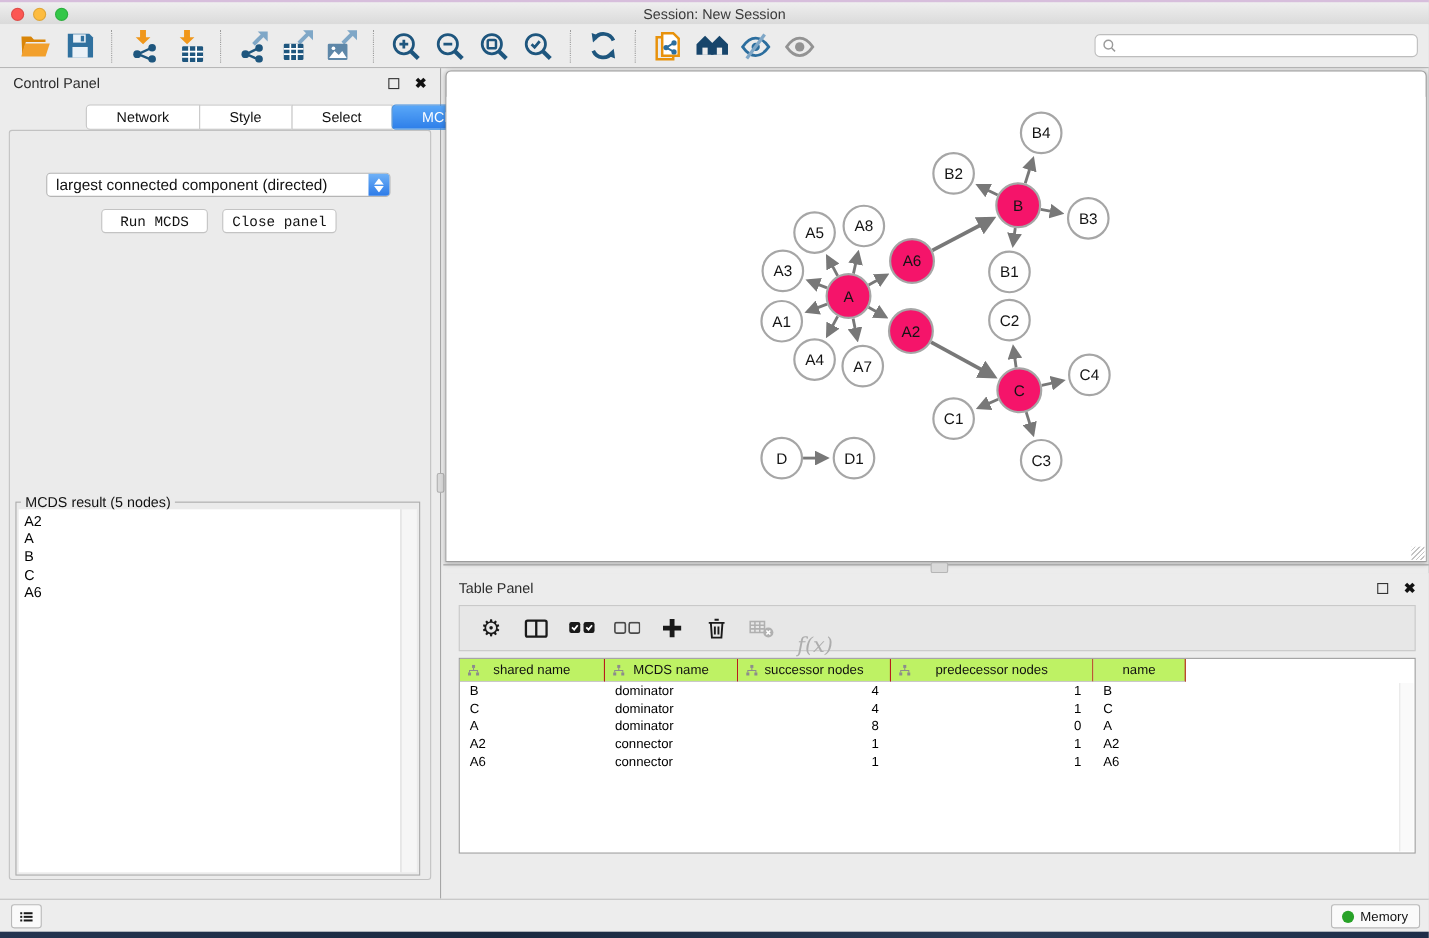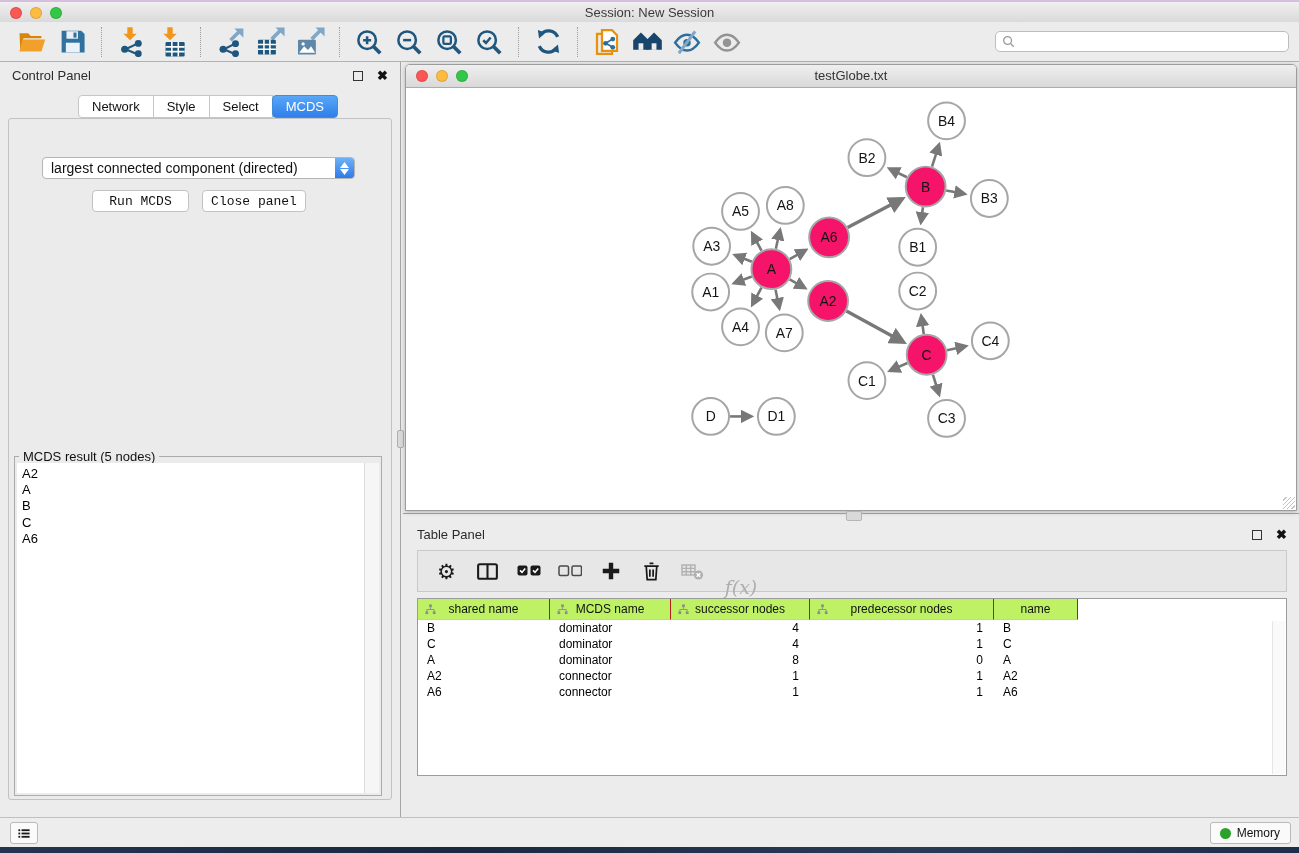--- a/index.html
+++ b/index.html
@@ -27,21 +27,21 @@
   
   .content{position:absolute;top:62px;left:0;right:0;bottom:36px;}
   
   .control-panel{position:absolute;left:0;top:0;width:401px;height:100%;background:#ECECEC;
     border-right:1px solid #A6A6A6;box-sizing:border-box;}
   .phead{height:27px;display:flex;align-items:center;padding:0 12px;font-size:13px;color:#2B2B2B;}
   .phead .spacer{flex:1;}
   .float-btn{width:10px;height:10px;border:1.6px solid #333;background:none;padding:0;margin-right:14px;cursor:pointer;}
   .close-btn{background:none;border:none;padding:0;font-size:13px;font-weight:bold;color:#111;cursor:pointer;line-height:10px;}
   .cp-tabs{position:absolute;left:78px;top:33px;display:flex;}
-  .tab{height:21px;padding:0 13px;background:#FFF;border:1px solid #C6C6C6;margin-left:-1px;
+  .tab{height:21px;padding:0 27px;background:#FFF;border:1px solid #C6C6C6;margin-left:-1px;
     font-size:13px;color:#111;display:flex;align-items:center;cursor:pointer;}
   .tab:first-child{border-radius:4px 0 0 4px;margin-left:0;}
   .tab:last-child{border-radius:0 4px 4px 0;}
   .tab.active{background:linear-gradient(#59A7F8,#2E7FE9);border-color:#3E8EE0;color:#FFF;border-radius:4px;}
   .cp-inner{position:absolute;left:8px;right:8px;top:56px;bottom:17px;background:#EBEBEB;
     border:1px solid #C2C2C2;border-radius:3px;}
   .opt-label{position:absolute;top:16px;left:0;right:0;text-align:center;font-size:13px;color:#141414;}
   .dropdown{position:absolute;left:33px;top:38px;width:313px;height:22px;background:#FFF;
     border:1px solid #B5B5B5;border-radius:4px;display:flex;align-items:center;cursor:pointer;box-sizing:border-box;}
   .dropdown .dtext{flex:1;font-size:14px;padding-left:8px;color:#111;white-space:nowrap;overflow:hidden;}
@@ -304,28 +304,20 @@
           </div>
           <div class="result-scroll"></div>
         </div>
       </div>
     </div>
     <div class="v-div-handle"></div>
 
     <div class="right-area">
 
       <div class="network-window">
-        <div class="nw-titlebar">
-          <div class="traffic" style="top:5px;">
-            <span class="tl red"></span>
-            <span class="tl yel"></span>
-            <span class="tl grn"></span>
-          </div>
-          <div class="nw-title">testGlobe.txt</div>
-        </div>
         <div class="nw-canvas">
           <svg viewBox="0 0 890 424" preserveAspectRatio="xMidYMid meet">
               <defs>
                 <marker id="arrow" viewBox="0 0 10 10" refX="7.5" refY="5" markerWidth="5.2" markerHeight="5.2" orient="auto">
                   <path d="M0 0 L10 5 L0 10 z" fill="#787878"></path>
                 </marker>
               </defs>
               <line x1="355.1" y1="163.5" x2="346.0" y2="146.5" stroke="#787878" stroke-width="2.6" marker-end="url(#arrow)"></line>
               <line x1="369.5" y1="161.5" x2="373.6" y2="142.9" stroke="#787878" stroke-width="2.6" marker-end="url(#arrow)"></line>
               <line x1="345.4" y1="174.5" x2="328.8" y2="168.1" stroke="#787878" stroke-width="2.6" marker-end="url(#arrow)"></line>

